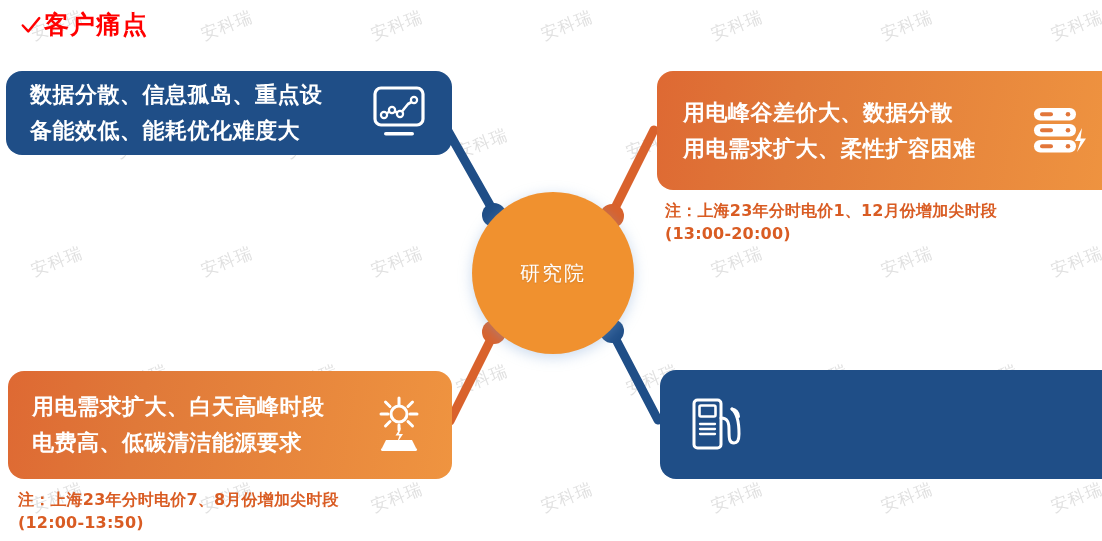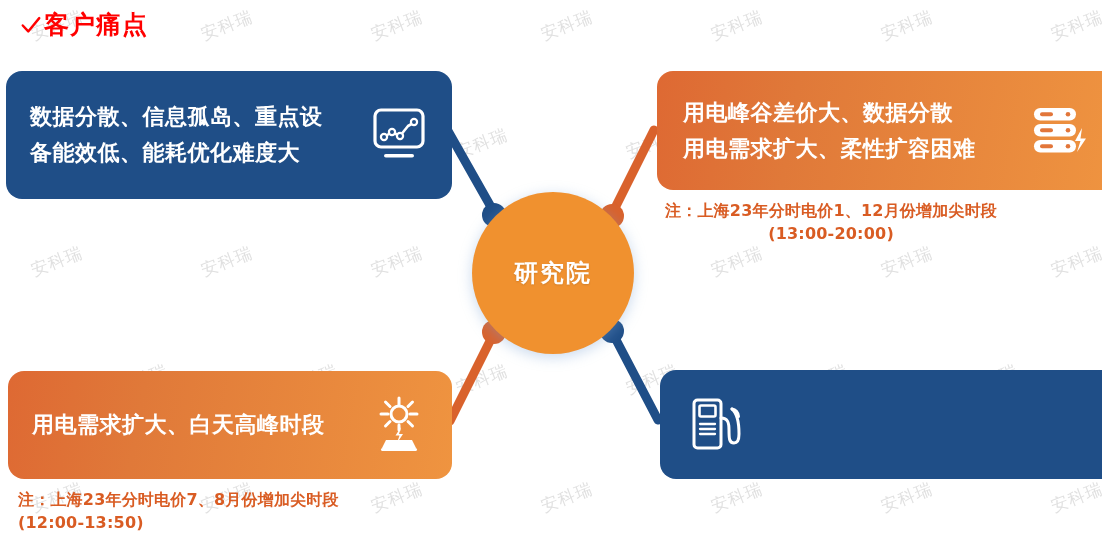--- a/index.html
+++ b/index.html
@@ -78,22 +78,22 @@
     border-radius: 50%;
     background: #f0912f;
     z-index: 3;
     display: flex;
     align-items: center;
     justify-content: center;
     box-shadow: 0 3px 14px rgba(120,160,210,.40);
   }
   #hub-label {
     color: #ffffff;
-    font-size: 24px;
-    font-weight: bold;
+    font-size: 20px;
+    font-weight: normal;
     letter-spacing: 2px;
     font-family: "DejaVu Sans", "Liberation Sans", sans-serif;
     text-shadow: 0 1px 2px rgba(0,0,0,.12);
   }
 
   
   .card {
     position: absolute;
     z-index: 4;
     border-radius: 16px;
@@ -118,38 +118,38 @@
     flex: 0 0 auto;
     width: 62px;
     height: 62px;
     display: flex;
     align-items: center;
     justify-content: center;
   }
   .card-icon svg { display: block; }
 
   
-  #card-tl { left: 6px;   top: 71px;  width: 446px; height: 128px; padding: 0 22px 0 24px; gap: 29px; }
+  #card-tl { left: 6px;   top: 71px;  width: 446px; height: 84px; padding: 0 22px 0 24px; gap: 29px; }
   #card-tr { left: 657px; top: 71px;  width: 460px; height: 119px; padding: 0 26px 0 26px; }
   #card-bl { left: 8px;   top: 371px; width: 444px; height: 108px; padding: 0 22px 0 24px; }
   #card-br { left: 660px; top: 370px; width: 458px; height: 109px; padding: 0 26px 0 26px; }
 
   
   .note {
     position: absolute;
     z-index: 5;
     color: #d95c23;
     font-size: 16px;
     font-weight: bold;
     line-height: 1.42;
     letter-spacing: .2px;
     font-family: "DejaVu Sans", "Liberation Sans", sans-serif;
   }
   .note .ln { display: block; white-space: nowrap; }
-  #note-tr { left: 665px; top: 200px; text-align: center; }
+  #note-tr { left: 665px; top: 200px; }
   #note-bl { left: 18px;  top: 489px; }
 </style>
 </head>
 <body>
 
 <div id="slide">
 
   <div id="watermark">
       <span class="wm" style="left: 30px; top: 14px; color: rgb(216, 216, 216);">安科瑞</span>
       <span class="wm" style="left: 200px; top: 14px; color: rgb(216, 216, 216);">安科瑞</span>
@@ -252,20 +252,21 @@
         <circle cx="38" cy="28.3" r="2.3" fill="#e2763a"></circle>
         <circle cx="38" cy="44.3" r="2.3" fill="#e2763a"></circle>
         <path d="M52 26 L45 39 L50.5 39 L47 50 L56 36.5 L50.5 36.5 Z" fill="#fff"></path>
       </svg>
     </div>
   </div>
 
   <div class="card orange" id="card-bl">
     <div class="card-text">
       <span class="ln">用电需求扩大、白天高峰时段</span>
+      <span class="ln">电费高、低碳清洁能源要求</span>
     </div>
     <div class="card-icon">
       <svg width="58" height="58" viewBox="0 0 58 58" fill="none">
         <g stroke="#fff" stroke-width="3" stroke-linecap="round">
           <line x1="29" y1="2" x2="29" y2="9"></line>
           <line x1="29" y1="29" x2="29" y2="34"></line>
           <line x1="11" y1="18" x2="18" y2="18"></line>
           <line x1="40" y1="18" x2="47" y2="18"></line>
           <line x1="15.5" y1="6" x2="20" y2="10.5"></line>
           <line x1="38" y1="25.5" x2="42.5" y2="30"></line>

